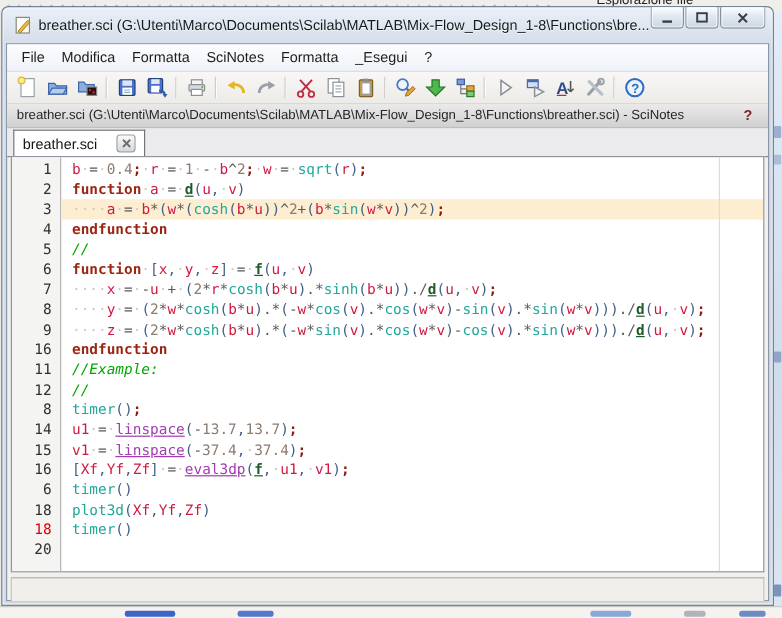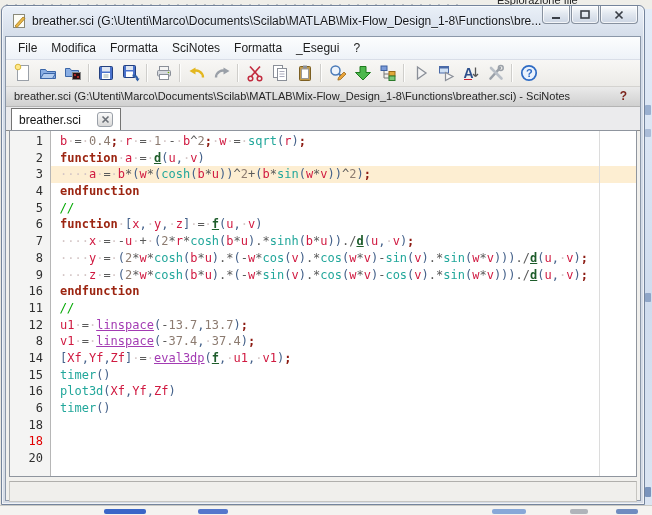--- a/index.html
+++ b/index.html
@@ -329,21 +329,23 @@
       <div class="code-line"><span class="tk-var" style="color: rgb(208, 25, 64);">b</span><span class="tk-ws" style="color: rgb(212, 198, 198);">·</span><span class="tk-op" style="color: rgb(90, 90, 90);">=</span><span class="tk-ws" style="color: rgb(212, 198, 198);">·</span><span class="tk-num" style="color: rgb(140, 123, 112);">0.4</span><span class="tk-semi" style="color: rgb(140, 26, 17);">;</span><span class="tk-ws" style="color: rgb(212, 198, 198);">·</span><span class="tk-var" style="color: rgb(208, 25, 64);">r</span><span class="tk-ws" style="color: rgb(212, 198, 198);">·</span><span class="tk-op" style="color: rgb(90, 90, 90);">=</span><span class="tk-ws" style="color: rgb(212, 198, 198);">·</span><span class="tk-num" style="color: rgb(140, 123, 112);">1</span><span class="tk-ws" style="color: rgb(212, 198, 198);">·</span><span class="tk-op" style="color: rgb(90, 90, 90);">-</span><span class="tk-ws" style="color: rgb(212, 198, 198);">·</span><span class="tk-var" style="color: rgb(208, 25, 64);">b</span><span class="tk-op" style="color: rgb(90, 90, 90);">^</span><span class="tk-num" style="color: rgb(140, 123, 112);">2</span><span class="tk-semi" style="color: rgb(140, 26, 17);">;</span><span class="tk-ws" style="color: rgb(212, 198, 198);">·</span><span class="tk-var" style="color: rgb(208, 25, 64);">w</span><span class="tk-ws" style="color: rgb(212, 198, 198);">·</span><span class="tk-op" style="color: rgb(90, 90, 90);">=</span><span class="tk-ws" style="color: rgb(212, 198, 198);">·</span><span class="tk-fn" style="color: rgb(34, 167, 155);">sqrt</span><span class="tk-par" style="color: rgb(68, 97, 138);">(</span><span class="tk-var" style="color: rgb(208, 25, 64);">r</span><span class="tk-par" style="color: rgb(68, 97, 138);">)</span><span class="tk-semi" style="color: rgb(140, 26, 17);">;</span></div>
           <div class="code-line"><span class="tk-kw" style="color: rgb(156, 37, 17);">function</span><span class="tk-ws" style="color: rgb(212, 198, 198);">·</span><span class="tk-var" style="color: rgb(208, 25, 64);">a</span><span class="tk-ws" style="color: rgb(212, 198, 198);">·</span><span class="tk-op" style="color: rgb(90, 90, 90);">=</span><span class="tk-ws" style="color: rgb(212, 198, 198);">·</span><span class="tk-mif" style="color: rgb(29, 92, 42);">d</span><span class="tk-par" style="color: rgb(68, 97, 138);">(</span><span class="tk-var" style="color: rgb(208, 25, 64);">u</span><span class="tk-par" style="color: rgb(68, 97, 138);">,</span><span class="tk-ws" style="color: rgb(212, 198, 198);">·</span><span class="tk-var" style="color: rgb(208, 25, 64);">v</span><span class="tk-par" style="color: rgb(68, 97, 138);">)</span></div>
           <div class="code-line" style="background: rgb(253, 238, 210);"><span class="tk-ws" style="color: rgb(212, 198, 198);">····</span><span class="tk-var" style="color: rgb(208, 25, 64);">a</span><span class="tk-ws" style="color: rgb(212, 198, 198);">·</span><span class="tk-op" style="color: rgb(90, 90, 90);">=</span><span class="tk-ws" style="color: rgb(212, 198, 198);">·</span><span class="tk-var" style="color: rgb(208, 25, 64);">b</span><span class="tk-op" style="color: rgb(90, 90, 90);">*</span><span class="tk-par" style="color: rgb(68, 97, 138);">(</span><span class="tk-var" style="color: rgb(208, 25, 64);">w</span><span class="tk-op" style="color: rgb(90, 90, 90);">*</span><span class="tk-par" style="color: rgb(68, 97, 138);">(</span><span class="tk-fn" style="color: rgb(34, 167, 155);">cosh</span><span class="tk-par" style="color: rgb(68, 97, 138);">(</span><span class="tk-var" style="color: rgb(208, 25, 64);">b</span><span class="tk-op" style="color: rgb(90, 90, 90);">*</span><span class="tk-var" style="color: rgb(208, 25, 64);">u</span><span class="tk-par" style="color: rgb(68, 97, 138);">))</span><span class="tk-op" style="color: rgb(90, 90, 90);">^</span><span class="tk-num" style="color: rgb(140, 123, 112);">2</span><span class="tk-op" style="color: rgb(90, 90, 90);">+</span><span class="tk-par" style="color: rgb(68, 97, 138);">(</span><span class="tk-var" style="color: rgb(208, 25, 64);">b</span><span class="tk-op" style="color: rgb(90, 90, 90);">*</span><span class="tk-fn" style="color: rgb(34, 167, 155);">sin</span><span class="tk-par" style="color: rgb(68, 97, 138);">(</span><span class="tk-var" style="color: rgb(208, 25, 64);">w</span><span class="tk-op" style="color: rgb(90, 90, 90);">*</span><span class="tk-var" style="color: rgb(208, 25, 64);">v</span><span class="tk-par" style="color: rgb(68, 97, 138);">))</span><span class="tk-op" style="color: rgb(90, 90, 90);">^</span><span class="tk-num" style="color: rgb(140, 123, 112);">2</span><span class="tk-par" style="color: rgb(68, 97, 138);">)</span><span class="tk-semi" style="color: rgb(140, 26, 17);">;</span></div>
           <div class="code-line"><span class="tk-kw" style="color: rgb(156, 37, 17);">endfunction</span></div>
           <div class="code-line"><span class="tk-cmt" style="color: rgb(1, 168, 1);">//</span></div>
           <div class="code-line"><span class="tk-kw" style="color: rgb(156, 37, 17);">function</span><span class="tk-ws" style="color: rgb(212, 198, 198);">·</span><span class="tk-par" style="color: rgb(68, 97, 138);">[</span><span class="tk-var" style="color: rgb(208, 25, 64);">x</span><span class="tk-par" style="color: rgb(68, 97, 138);">,</span><span class="tk-ws" style="color: rgb(212, 198, 198);">·</span><span class="tk-var" style="color: rgb(208, 25, 64);">y</span><span class="tk-par" style="color: rgb(68, 97, 138);">,</span><span class="tk-ws" style="color: rgb(212, 198, 198);">·</span><span class="tk-var" style="color: rgb(208, 25, 64);">z</span><span class="tk-par" style="color: rgb(68, 97, 138);">]</span><span class="tk-ws" style="color: rgb(212, 198, 198);">·</span><span class="tk-op" style="color: rgb(90, 90, 90);">=</span><span class="tk-ws" style="color: rgb(212, 198, 198);">·</span><span class="tk-mif" style="color: rgb(29, 92, 42);">f</span><span class="tk-par" style="color: rgb(68, 97, 138);">(</span><span class="tk-var" style="color: rgb(208, 25, 64);">u</span><span class="tk-par" style="color: rgb(68, 97, 138);">,</span><span class="tk-ws" style="color: rgb(212, 198, 198);">·</span><span class="tk-var" style="color: rgb(208, 25, 64);">v</span><span class="tk-par" style="color: rgb(68, 97, 138);">)</span></div>
           <div class="code-line"><span class="tk-ws" style="color: rgb(212, 198, 198);">····</span><span class="tk-var" style="color: rgb(208, 25, 64);">x</span><span class="tk-ws" style="color: rgb(212, 198, 198);">·</span><span class="tk-op" style="color: rgb(90, 90, 90);">=</span><span class="tk-ws" style="color: rgb(212, 198, 198);">·</span><span class="tk-op" style="color: rgb(90, 90, 90);">-</span><span class="tk-var" style="color: rgb(208, 25, 64);">u</span><span class="tk-ws" style="color: rgb(212, 198, 198);">·</span><span class="tk-op" style="color: rgb(90, 90, 90);">+</span><span class="tk-ws" style="color: rgb(212, 198, 198);">·</span><span class="tk-par" style="color: rgb(68, 97, 138);">(</span><span class="tk-num" style="color: rgb(140, 123, 112);">2</span><span class="tk-op" style="color: rgb(90, 90, 90);">*</span><span class="tk-var" style="color: rgb(208, 25, 64);">r</span><span class="tk-op" style="color: rgb(90, 90, 90);">*</span><span class="tk-fn" style="color: rgb(34, 167, 155);">cosh</span><span class="tk-par" style="color: rgb(68, 97, 138);">(</span><span class="tk-var" style="color: rgb(208, 25, 64);">b</span><span class="tk-op" style="color: rgb(90, 90, 90);">*</span><span class="tk-var" style="color: rgb(208, 25, 64);">u</span><span class="tk-par" style="color: rgb(68, 97, 138);">)</span><span class="tk-op" style="color: rgb(90, 90, 90);">.*</span><span class="tk-fn" style="color: rgb(34, 167, 155);">sinh</span><span class="tk-par" style="color: rgb(68, 97, 138);">(</span><span class="tk-var" style="color: rgb(208, 25, 64);">b</span><span class="tk-op" style="color: rgb(90, 90, 90);">*</span><span class="tk-var" style="color: rgb(208, 25, 64);">u</span><span class="tk-par" style="color: rgb(68, 97, 138);">))</span><span class="tk-op" style="color: rgb(90, 90, 90);">./</span><span class="tk-mif" style="color: rgb(29, 92, 42);">d</span><span class="tk-par" style="color: rgb(68, 97, 138);">(</span><span class="tk-var" style="color: rgb(208, 25, 64);">u</span><span class="tk-par" style="color: rgb(68, 97, 138);">,</span><span class="tk-ws" style="color: rgb(212, 198, 198);">·</span><span class="tk-var" style="color: rgb(208, 25, 64);">v</span><span class="tk-par" style="color: rgb(68, 97, 138);">)</span><span class="tk-semi" style="color: rgb(140, 26, 17);">;</span></div>
           <div class="code-line"><span class="tk-ws" style="color: rgb(212, 198, 198);">····</span><span class="tk-var" style="color: rgb(208, 25, 64);">y</span><span class="tk-ws" style="color: rgb(212, 198, 198);">·</span><span class="tk-op" style="color: rgb(90, 90, 90);">=</span><span class="tk-ws" style="color: rgb(212, 198, 198);">·</span><span class="tk-par" style="color: rgb(68, 97, 138);">(</span><span class="tk-num" style="color: rgb(140, 123, 112);">2</span><span class="tk-op" style="color: rgb(90, 90, 90);">*</span><span class="tk-var" style="color: rgb(208, 25, 64);">w</span><span class="tk-op" style="color: rgb(90, 90, 90);">*</span><span class="tk-fn" style="color: rgb(34, 167, 155);">cosh</span><span class="tk-par" style="color: rgb(68, 97, 138);">(</span><span class="tk-var" style="color: rgb(208, 25, 64);">b</span><span class="tk-op" style="color: rgb(90, 90, 90);">*</span><span class="tk-var" style="color: rgb(208, 25, 64);">u</span><span class="tk-par" style="color: rgb(68, 97, 138);">)</span><span class="tk-op" style="color: rgb(90, 90, 90);">.*</span><span class="tk-par" style="color: rgb(68, 97, 138);">(</span><span class="tk-op" style="color: rgb(90, 90, 90);">-</span><span class="tk-var" style="color: rgb(208, 25, 64);">w</span><span class="tk-op" style="color: rgb(90, 90, 90);">*</span><span class="tk-fn" style="color: rgb(34, 167, 155);">cos</span><span class="tk-par" style="color: rgb(68, 97, 138);">(</span><span class="tk-var" style="color: rgb(208, 25, 64);">v</span><span class="tk-par" style="color: rgb(68, 97, 138);">)</span><span class="tk-op" style="color: rgb(90, 90, 90);">.*</span><span class="tk-fn" style="color: rgb(34, 167, 155);">cos</span><span class="tk-par" style="color: rgb(68, 97, 138);">(</span><span class="tk-var" style="color: rgb(208, 25, 64);">w</span><span class="tk-op" style="color: rgb(90, 90, 90);">*</span><span class="tk-var" style="color: rgb(208, 25, 64);">v</span><span class="tk-par" style="color: rgb(68, 97, 138);">)</span><span class="tk-op" style="color: rgb(90, 90, 90);">-</span><span class="tk-fn" style="color: rgb(34, 167, 155);">sin</span><span class="tk-par" style="color: rgb(68, 97, 138);">(</span><span class="tk-var" style="color: rgb(208, 25, 64);">v</span><span class="tk-par" style="color: rgb(68, 97, 138);">)</span><span class="tk-op" style="color: rgb(90, 90, 90);">.*</span><span class="tk-fn" style="color: rgb(34, 167, 155);">sin</span><span class="tk-par" style="color: rgb(68, 97, 138);">(</span><span class="tk-var" style="color: rgb(208, 25, 64);">w</span><span class="tk-op" style="color: rgb(90, 90, 90);">*</span><span class="tk-var" style="color: rgb(208, 25, 64);">v</span><span class="tk-par" style="color: rgb(68, 97, 138);">)))</span><span class="tk-op" style="color: rgb(90, 90, 90);">./</span><span class="tk-mif" style="color: rgb(29, 92, 42);">d</span><span class="tk-par" style="color: rgb(68, 97, 138);">(</span><span class="tk-var" style="color: rgb(208, 25, 64);">u</span><span class="tk-par" style="color: rgb(68, 97, 138);">,</span><span class="tk-ws" style="color: rgb(212, 198, 198);">·</span><span class="tk-var" style="color: rgb(208, 25, 64);">v</span><span class="tk-par" style="color: rgb(68, 97, 138);">)</span><span class="tk-semi" style="color: rgb(140, 26, 17);">;</span></div>
           <div class="code-line"><span class="tk-ws" style="color: rgb(212, 198, 198);">····</span><span class="tk-var" style="color: rgb(208, 25, 64);">z</span><span class="tk-ws" style="color: rgb(212, 198, 198);">·</span><span class="tk-op" style="color: rgb(90, 90, 90);">=</span><span class="tk-ws" style="color: rgb(212, 198, 198);">·</span><span class="tk-par" style="color: rgb(68, 97, 138);">(</span><span class="tk-num" style="color: rgb(140, 123, 112);">2</span><span class="tk-op" style="color: rgb(90, 90, 90);">*</span><span class="tk-var" style="color: rgb(208, 25, 64);">w</span><span class="tk-op" style="color: rgb(90, 90, 90);">*</span><span class="tk-fn" style="color: rgb(34, 167, 155);">cosh</span><span class="tk-par" style="color: rgb(68, 97, 138);">(</span><span class="tk-var" style="color: rgb(208, 25, 64);">b</span><span class="tk-op" style="color: rgb(90, 90, 90);">*</span><span class="tk-var" style="color: rgb(208, 25, 64);">u</span><span class="tk-par" style="color: rgb(68, 97, 138);">)</span><span class="tk-op" style="color: rgb(90, 90, 90);">.*</span><span class="tk-par" style="color: rgb(68, 97, 138);">(</span><span class="tk-op" style="color: rgb(90, 90, 90);">-</span><span class="tk-var" style="color: rgb(208, 25, 64);">w</span><span class="tk-op" style="color: rgb(90, 90, 90);">*</span><span class="tk-fn" style="color: rgb(34, 167, 155);">sin</span><span class="tk-par" style="color: rgb(68, 97, 138);">(</span><span class="tk-var" style="color: rgb(208, 25, 64);">v</span><span class="tk-par" style="color: rgb(68, 97, 138);">)</span><span class="tk-op" style="color: rgb(90, 90, 90);">.*</span><span class="tk-fn" style="color: rgb(34, 167, 155);">cos</span><span class="tk-par" style="color: rgb(68, 97, 138);">(</span><span class="tk-var" style="color: rgb(208, 25, 64);">w</span><span class="tk-op" style="color: rgb(90, 90, 90);">*</span><span class="tk-var" style="color: rgb(208, 25, 64);">v</span><span class="tk-par" style="color: rgb(68, 97, 138);">)</span><span class="tk-op" style="color: rgb(90, 90, 90);">-</span><span class="tk-fn" style="color: rgb(34, 167, 155);">cos</span><span class="tk-par" style="color: rgb(68, 97, 138);">(</span><span class="tk-var" style="color: rgb(208, 25, 64);">v</span><span class="tk-par" style="color: rgb(68, 97, 138);">)</span><span class="tk-op" style="color: rgb(90, 90, 90);">.*</span><span class="tk-fn" style="color: rgb(34, 167, 155);">sin</span><span class="tk-par" style="color: rgb(68, 97, 138);">(</span><span class="tk-var" style="color: rgb(208, 25, 64);">w</span><span class="tk-op" style="color: rgb(90, 90, 90);">*</span><span class="tk-var" style="color: rgb(208, 25, 64);">v</span><span class="tk-par" style="color: rgb(68, 97, 138);">)))</span><span class="tk-op" style="color: rgb(90, 90, 90);">./</span><span class="tk-mif" style="color: rgb(29, 92, 42);">d</span><span class="tk-par" style="color: rgb(68, 97, 138);">(</span><span class="tk-var" style="color: rgb(208, 25, 64);">u</span><span class="tk-par" style="color: rgb(68, 97, 138);">,</span><span class="tk-ws" style="color: rgb(212, 198, 198);">·</span><span class="tk-var" style="color: rgb(208, 25, 64);">v</span><span class="tk-par" style="color: rgb(68, 97, 138);">)</span><span class="tk-semi" style="color: rgb(140, 26, 17);">;</span></div>
           <div class="code-line"><span class="tk-kw" style="color: rgb(156, 37, 17);">endfunction</span></div>
+          <div class="code-line"><span class="tk-cmt" style="color: rgb(1, 168, 1);">//Example:</span></div>
           <div class="code-line"><span class="tk-cmt" style="color: rgb(1, 168, 1);">//</span></div>
+          <div class="code-line"><span class="tk-fn" style="color: rgb(34, 167, 155);">timer</span><span class="tk-par" style="color: rgb(68, 97, 138);">()</span><span class="tk-semi" style="color: rgb(140, 26, 17);">;</span></div>
           <div class="code-line"><span class="tk-var" style="color: rgb(208, 25, 64);">u1</span><span class="tk-ws" style="color: rgb(212, 198, 198);">·</span><span class="tk-op" style="color: rgb(90, 90, 90);">=</span><span class="tk-ws" style="color: rgb(212, 198, 198);">·</span><span class="tk-macro" style="color: rgb(163, 59, 179);">linspace</span><span class="tk-par" style="color: rgb(68, 97, 138);">(</span><span class="tk-op" style="color: rgb(90, 90, 90);">-</span><span class="tk-num" style="color: rgb(140, 123, 112);">13.7</span><span class="tk-par" style="color: rgb(68, 97, 138);">,</span><span class="tk-num" style="color: rgb(140, 123, 112);">13.7</span><span class="tk-par" style="color: rgb(68, 97, 138);">)</span><span class="tk-semi" style="color: rgb(140, 26, 17);">;</span></div>
           <div class="code-line"><span class="tk-var" style="color: rgb(208, 25, 64);">v1</span><span class="tk-ws" style="color: rgb(212, 198, 198);">·</span><span class="tk-op" style="color: rgb(90, 90, 90);">=</span><span class="tk-ws" style="color: rgb(212, 198, 198);">·</span><span class="tk-macro" style="color: rgb(163, 59, 179);">linspace</span><span class="tk-par" style="color: rgb(68, 97, 138);">(</span><span class="tk-op" style="color: rgb(90, 90, 90);">-</span><span class="tk-num" style="color: rgb(140, 123, 112);">37.4</span><span class="tk-par" style="color: rgb(68, 97, 138);">,</span><span class="tk-ws" style="color: rgb(212, 198, 198);">·</span><span class="tk-num" style="color: rgb(140, 123, 112);">37.4</span><span class="tk-par" style="color: rgb(68, 97, 138);">)</span><span class="tk-semi" style="color: rgb(140, 26, 17);">;</span></div>
           <div class="code-line"><span class="tk-par" style="color: rgb(68, 97, 138);">[</span><span class="tk-var" style="color: rgb(208, 25, 64);">Xf</span><span class="tk-par" style="color: rgb(68, 97, 138);">,</span><span class="tk-var" style="color: rgb(208, 25, 64);">Yf</span><span class="tk-par" style="color: rgb(68, 97, 138);">,</span><span class="tk-var" style="color: rgb(208, 25, 64);">Zf</span><span class="tk-par" style="color: rgb(68, 97, 138);">]</span><span class="tk-ws" style="color: rgb(212, 198, 198);">·</span><span class="tk-op" style="color: rgb(90, 90, 90);">=</span><span class="tk-ws" style="color: rgb(212, 198, 198);">·</span><span class="tk-macro" style="color: rgb(163, 59, 179);">eval3dp</span><span class="tk-par" style="color: rgb(68, 97, 138);">(</span><span class="tk-mif" style="color: rgb(29, 92, 42);">f</span><span class="tk-par" style="color: rgb(68, 97, 138);">,</span><span class="tk-ws" style="color: rgb(212, 198, 198);">·</span><span class="tk-var" style="color: rgb(208, 25, 64);">u1</span><span class="tk-par" style="color: rgb(68, 97, 138);">,</span><span class="tk-ws" style="color: rgb(212, 198, 198);">·</span><span class="tk-var" style="color: rgb(208, 25, 64);">v1</span><span class="tk-par" style="color: rgb(68, 97, 138);">)</span><span class="tk-semi" style="color: rgb(140, 26, 17);">;</span></div>
           <div class="code-line"><span class="tk-fn" style="color: rgb(34, 167, 155);">timer</span><span class="tk-par" style="color: rgb(68, 97, 138);">()</span></div>
           <div class="code-line"><span class="tk-fn" style="color: rgb(34, 167, 155);">plot3d</span><span class="tk-par" style="color: rgb(68, 97, 138);">(</span><span class="tk-var" style="color: rgb(208, 25, 64);">Xf</span><span class="tk-par" style="color: rgb(68, 97, 138);">,</span><span class="tk-var" style="color: rgb(208, 25, 64);">Yf</span><span class="tk-par" style="color: rgb(68, 97, 138);">,</span><span class="tk-var" style="color: rgb(208, 25, 64);">Zf</span><span class="tk-par" style="color: rgb(68, 97, 138);">)</span></div>
           <div class="code-line"><span class="tk-fn" style="color: rgb(34, 167, 155);">timer</span><span class="tk-par" style="color: rgb(68, 97, 138);">()</span></div>
           <div class="code-line"></div>
         </div>
     </div>
 

